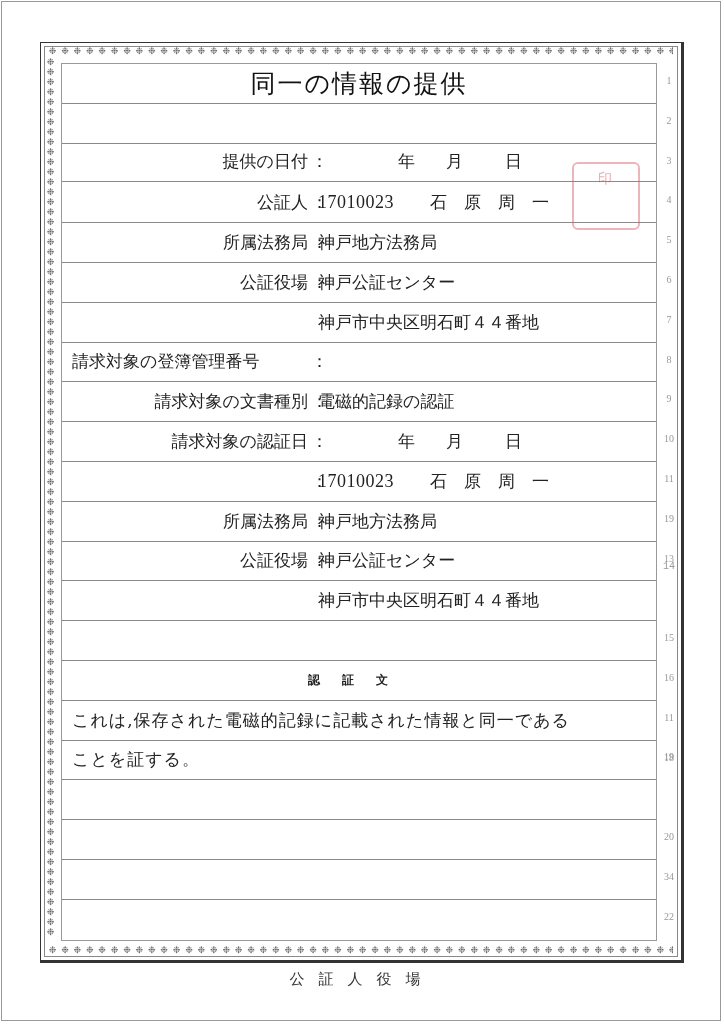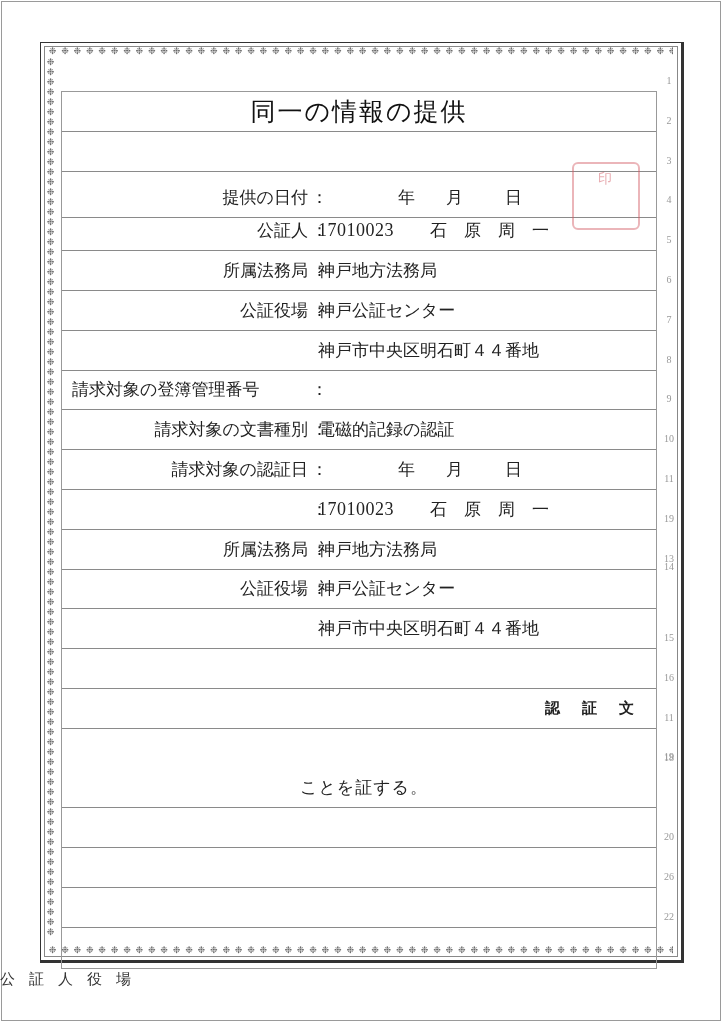--- a/index.html
+++ b/index.html
@@ -11,40 +11,40 @@
            border: 1px solid #333; border-right-width: 3px; border-bottom-width: 3px;
            box-sizing: border-box; background: #fff; }
   .frame-inner { position: absolute; left: 3px; top: 3px; right: 3px; bottom: 3px;
                  border: 1px solid #888; }
   .orn { position: absolute; font-size: 9px; line-height: 9px; color: #6b6b6b;
          font-family: "DejaVu Sans", sans-serif; overflow: hidden; white-space: nowrap; letter-spacing: 1px; }
   .orn-top { left: 8px; right: 8px; top: 4px; height: 10px; }
   .orn-bottom { left: 8px; right: 8px; bottom: 4px; height: 10px; }
   .orn-left { left: 6px; top: 14px; bottom: 14px; width: 10px; white-space: normal; word-break: break-all; letter-spacing: 0; line-height: 10px; }
   .content { position: absolute; left: 20px; top: 20px; width: 594px; height: 876px;
-             border-left: 1px solid #999; border-right: 1px solid #999; border-top: 1px solid #999; border-bottom: 1px solid #999; margin-top: 28px; }
+             border-left: 1px solid #999; border-right: 1px solid #999; border-top: 1px solid #999; border-bottom: 1px solid #999; }
   .row { position: absolute; left: 0; right: 0; height: 39.8px; border-bottom: 1px solid #8a8a8a;
          display: flex; align-items: center; box-sizing: border-box; font-size: 17px; }
   .row:last-child { border-bottom: none; }
   .title { justify-content: center; font-size: 25px; letter-spacing: 2px; color: #111;
            font-family: "DejaVu Sans", sans-serif; font-weight: normal; }
   .label { position: absolute; text-align: right; white-space: nowrap; }
   .colon { position: absolute; }
   .value { position: absolute; white-space: nowrap; }
   .num { font-family: "Liberation Serif", serif; font-size: 18px; letter-spacing: 0.5px; }
-  .section { justify-content: flex-end; font-weight: bold; letter-spacing: 22px; font-family: "DejaVu Sans", sans-serif; font-size: 15px; }
+  .section { justify-content: center; font-weight: bold; letter-spacing: 22px; font-family: "DejaVu Sans", sans-serif; font-size: 12px; }
   .body-text { padding-left: 10px; font-size: 17px; letter-spacing: 1px; }
   .line-nums { position: absolute; right: 5px; top: 20px; width: 14px; height: 876px; }
   .ln { position: absolute; right: 0; width: 14px; text-align: center; font-size: 10px; color: #999;
         font-family: "Liberation Serif", serif; }
   .seal { position: absolute; left: 572px; top: 162px; width: 68px; height: 68px;
           border: 2px solid rgba(210,90,100,0.45); border-radius: 6px; box-sizing: border-box;
           color: rgba(210,90,100,0.5); font-size: 14px; line-height: 20px; text-align: center;
           padding-top: 4px; font-family: "DejaVu Sans", sans-serif; letter-spacing: 2px; }
-  .footer { position: absolute; left: 0; width: 724px; top: 970px; text-align: left;
+  .footer { position: absolute; left: 0; width: 724px; top: 970px; text-align: center;
             font-size: 15px; letter-spacing: 14px; color: #333; }
 </style>
 </head>
 <body>
 
 <div class="page-border"></div>
 
 <div class="frame">
   <div class="frame-inner"></div>
   <div class="orn orn-top">❉ ❉ ❉ ❉ ❉ ❉ ❉ ❉ ❉ ❉ ❉ ❉ ❉ ❉ ❉ ❉ ❉ ❉ ❉ ❉ ❉ ❉ ❉ ❉ ❉ ❉ ❉ ❉ ❉ ❉ ❉ ❉ ❉ ❉ ❉ ❉ ❉ ❉ ❉ ❉ ❉ ❉ ❉ ❉ ❉ ❉ ❉ ❉ ❉ ❉ ❉ ❉ ❉ ❉ ❉ ❉</div>
@@ -52,21 +52,21 @@
   <div class="orn orn-left">❉❉❉❉❉❉❉❉❉❉❉❉❉❉❉❉❉❉❉❉❉❉❉❉❉❉❉❉❉❉❉❉❉❉❉❉❉❉❉❉❉❉❉❉❉❉❉❉❉❉❉❉❉❉❉❉❉❉❉❉❉❉❉❉❉❉❉❉❉❉❉❉❉❉❉❉❉❉❉❉❉❉❉❉❉❉❉❉</div>
 
   <div class="content">
 
     <div class="row title" style="top:0;">
       <span>同一の情報の提供</span>
     </div>
 
     <div class="row" style="top:39.8px;"></div>
 
-    <div class="row" style="top:86px;text-decoration:underline;">
+    <div class="row" style="top:78px;text-decoration:underline;">
       <span class="label" style="right:348px;">提供の日付</span>
       <span class="colon" style="left:249px;">：</span>
       <span class="value" style="left:336px;">年</span>
       <span class="value" style="left:384px;">月</span>
       <span class="value" style="left:443px;">日</span>
     </div>
 
     <div class="row" style="top:119.4px;">
       <span class="label" style="right:348px;">公証人</span>
       <span class="colon" style="left:249px;">：</span>
@@ -131,22 +131,25 @@
     <div class="row" style="top:517.4px;">
       <span class="value" style="left:256px;">神戸市中央区明石町４４番地</span>
     </div>
 
     <div class="row" style="top:557.2px;"></div>
 
     <div class="row section" style="top:597px;">
       <span>認証文</span>
     </div>
 
+    <div class="row body-text" style="top:636.8px;">
+      <span>これは,保存された電磁的記録に記載された情報と同一である</span>
+    </div>
 
-    <div class="row body-text" style="top:676.6px;justify-content:center;">
+    <div class="row body-text" style="top:676.6px;">
       <span>ことを証する。</span>
     </div>
 
     <div class="row" style="top:716.4px;"></div>
     <div class="row" style="top:756.2px;"></div>
     <div class="row" style="top:796px;"></div>
     <div class="row" style="top:835.8px; border-bottom:none;"></div>
   </div>
 
   <div class="line-nums">
@@ -156,28 +159,28 @@
     <span class="ln" style="top:131px;">4</span>
     <span class="ln" style="top:171px;">5</span>
     <span class="ln" style="top:211px;">6</span>
     <span class="ln" style="top:251px;">7</span>
     <span class="ln" style="top:291px;">8</span>
     <span class="ln" style="top:330px;">9</span>
     <span class="ln" style="top:370px;">10</span>
     <span class="ln" style="top:410px;">11</span>
     <span class="ln" style="top:450px;">19</span>
     <span class="ln" style="top:490px;">13</span>
-    <span class="ln" style="top:498px;">14</span>
+    <span class="ln" style="top:498px;font-family:Liberation Mono, monospace;">14</span>
     <span class="ln" style="top:569px;">15</span>
     <span class="ln" style="top:609px;">16</span>
     <span class="ln" style="top:649px;">11</span>
     <span class="ln" style="top:689px;">18</span>
     <span class="ln" style="top:688px;">19</span>
     <span class="ln" style="top:768px;">20</span>
-    <span class="ln" style="top:808px;">26</span>
+    <span class="ln" style="top:808px;">34</span>
     <span class="ln" style="top:848px;">22</span>
   </div>
 </div>
 
 <div class="seal">
   <span>印</span>
 </div>
 
 <div class="footer">公証人役場</div>
 

